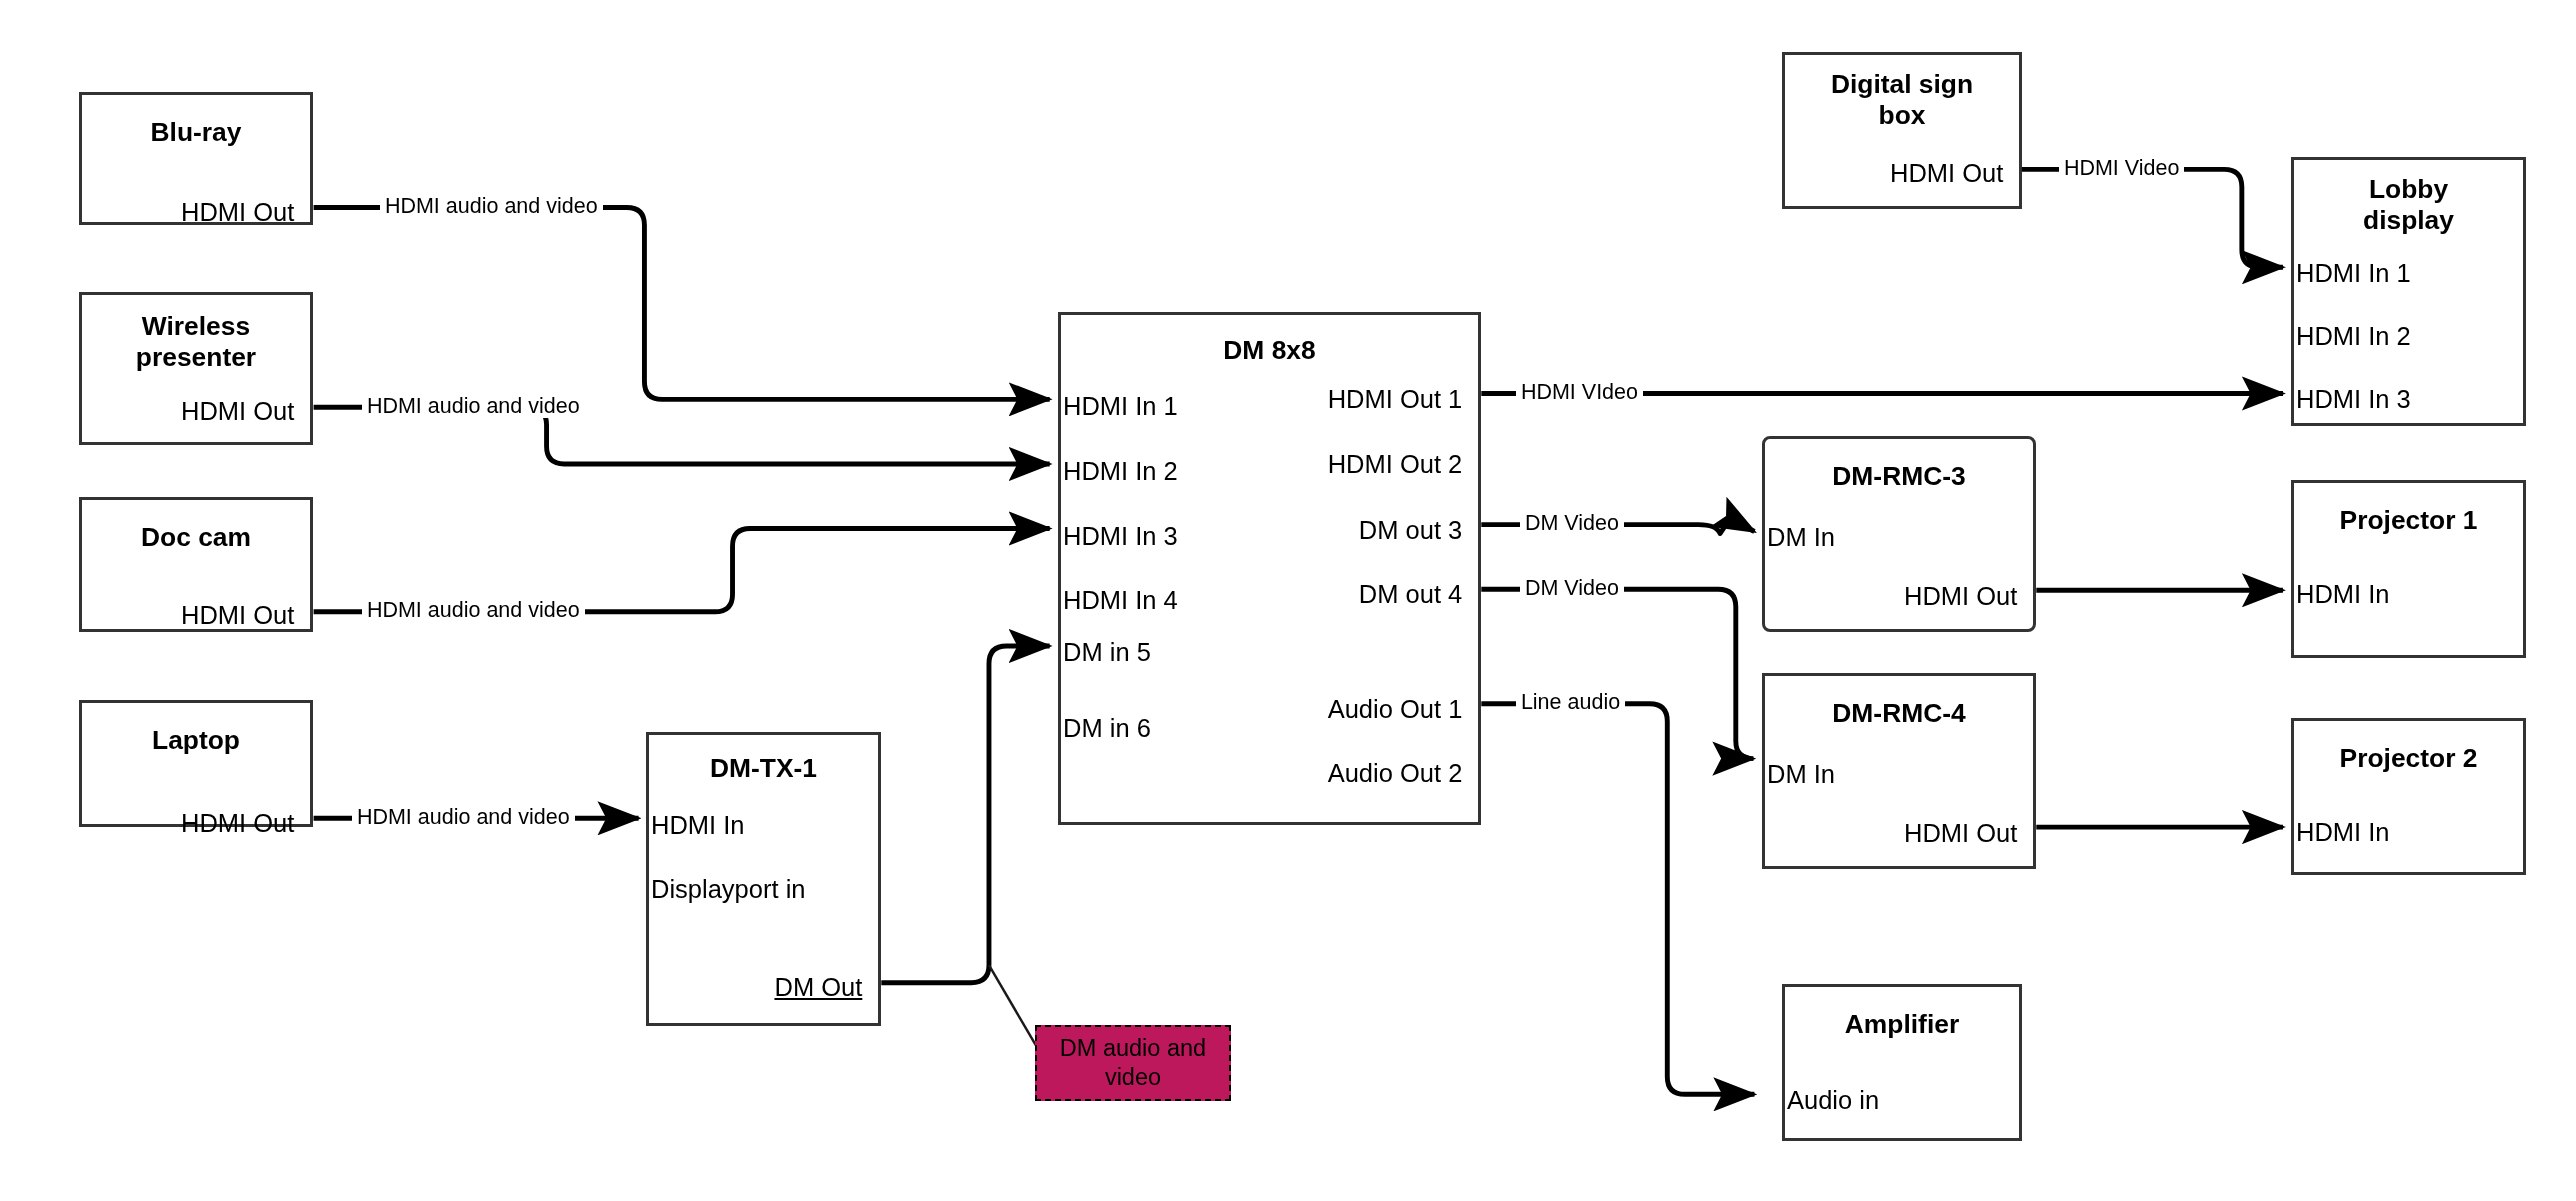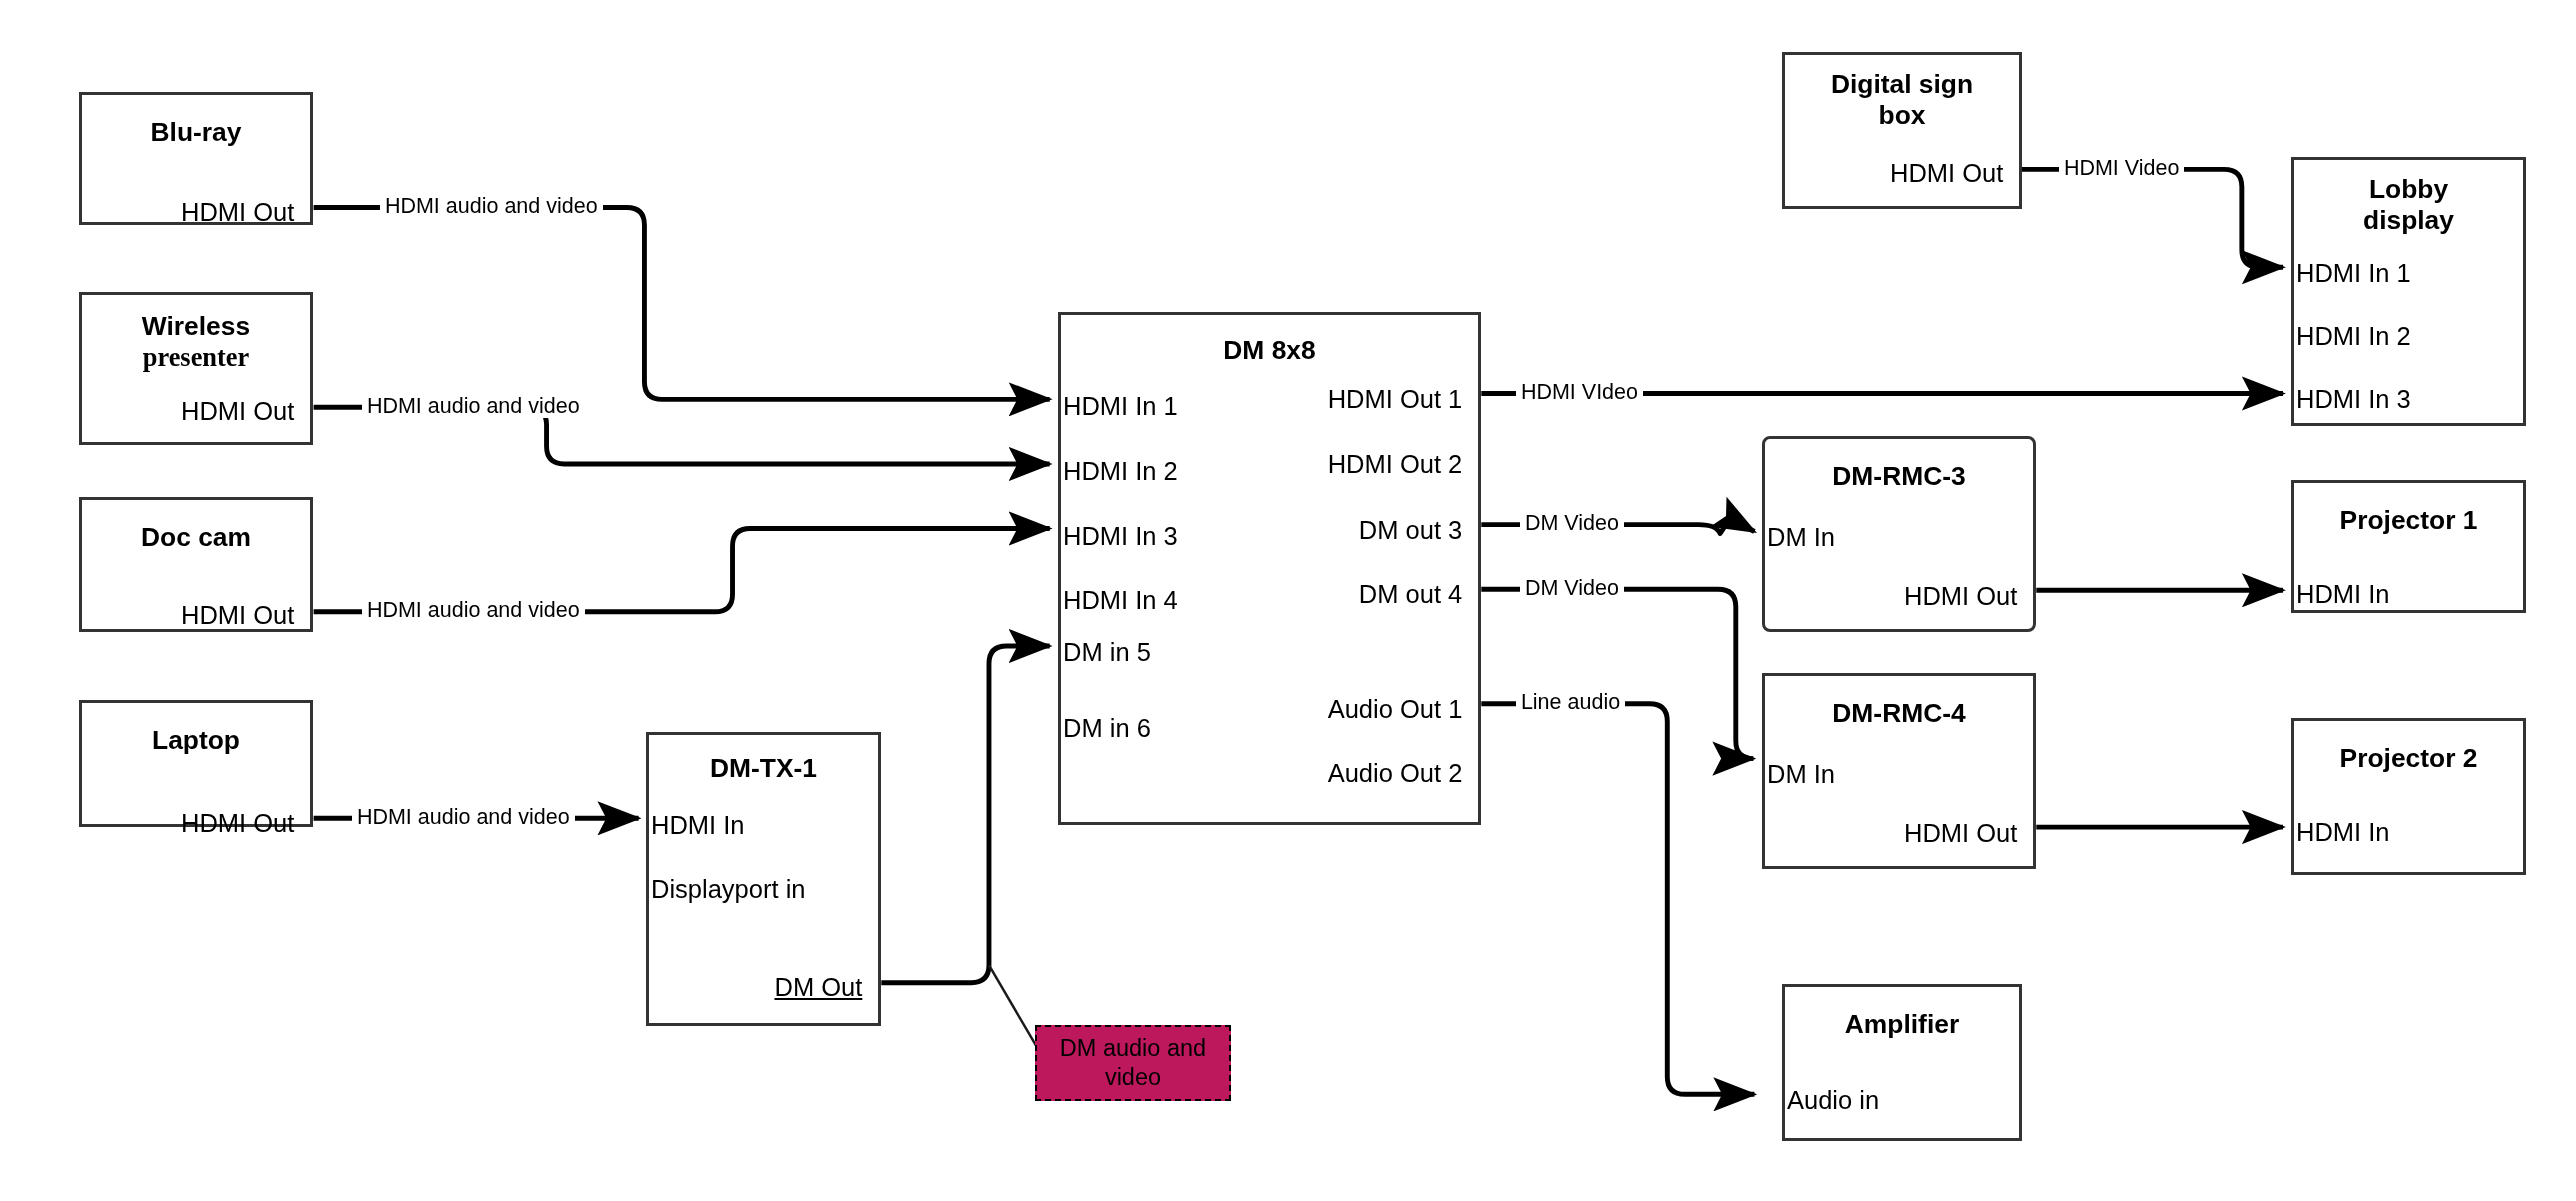--- a/index.html
+++ b/index.html
@@ -127,21 +127,21 @@
     <path class="leader" d="M1010,986 L1062,1075"></path>
   </svg>
 
   <div class="node" style="left:79px; top:92px; width:234px; height:133px;">
     <div class="node-title" style="top:21.5px;">Blu-ray</div>
     <div class="port port-right" style="top:105px;">HDMI Out</div>
   </div>
 
   <div class="node" style="left:79px; top:292px; width:234px; height:153px;">
     <div class="node-title" style="top:15.7px;">Wireless</div>
-    <div class="node-title" style="top:47px;font-family:Liberation Serif, serif;">presenter</div>
+    <div class="node-title" style="top:47px;">presenter</div>
     <div class="port port-right" style="top:104px;">HDMI Out</div>
   </div>
 
   <div class="node" style="left:79px; top:497px; width:234px; height:135px;">
     <div class="node-title" style="top:21.5px;">Doc cam</div>
     <div class="port port-right" style="top:103px;">HDMI Out</div>
   </div>
 
   <div class="node" style="left:79px; top:700px; width:234px; height:127px;">
     <div class="node-title" style="top:21.5px;">Laptop</div>
@@ -192,21 +192,21 @@
     <div class="port port-left" style="top:86px;">DM In</div>
     <div class="port port-right" style="top:145px;">HDMI Out</div>
   </div>
 
   <div class="node" style="left:1762px; top:673px; width:274px; height:196px;">
     <div class="node-title" style="top:21.5px;">DM-RMC-4</div>
     <div class="port port-left" style="top:86px;">DM In</div>
     <div class="port port-right" style="top:145px;">HDMI Out</div>
   </div>
 
-  <div class="node" style="left:2291px; top:480px; width:235px; height:133px;">
+  <div class="node" style="left:2291px; top:480px; width:235px; height:178px;">
     <div class="node-title" style="top:21.5px;">Projector 1</div>
     <div class="port port-left" style="top:99px;">HDMI In</div>
   </div>
 
   <div class="node" style="left:2291px; top:718px; width:235px; height:157px;">
     <div class="node-title" style="top:21.5px;">Projector 2</div>
     <div class="port port-left" style="top:99px;">HDMI In</div>
   </div>
 
   <div class="node" style="left:1782px; top:984px; width:240px; height:157px;">

